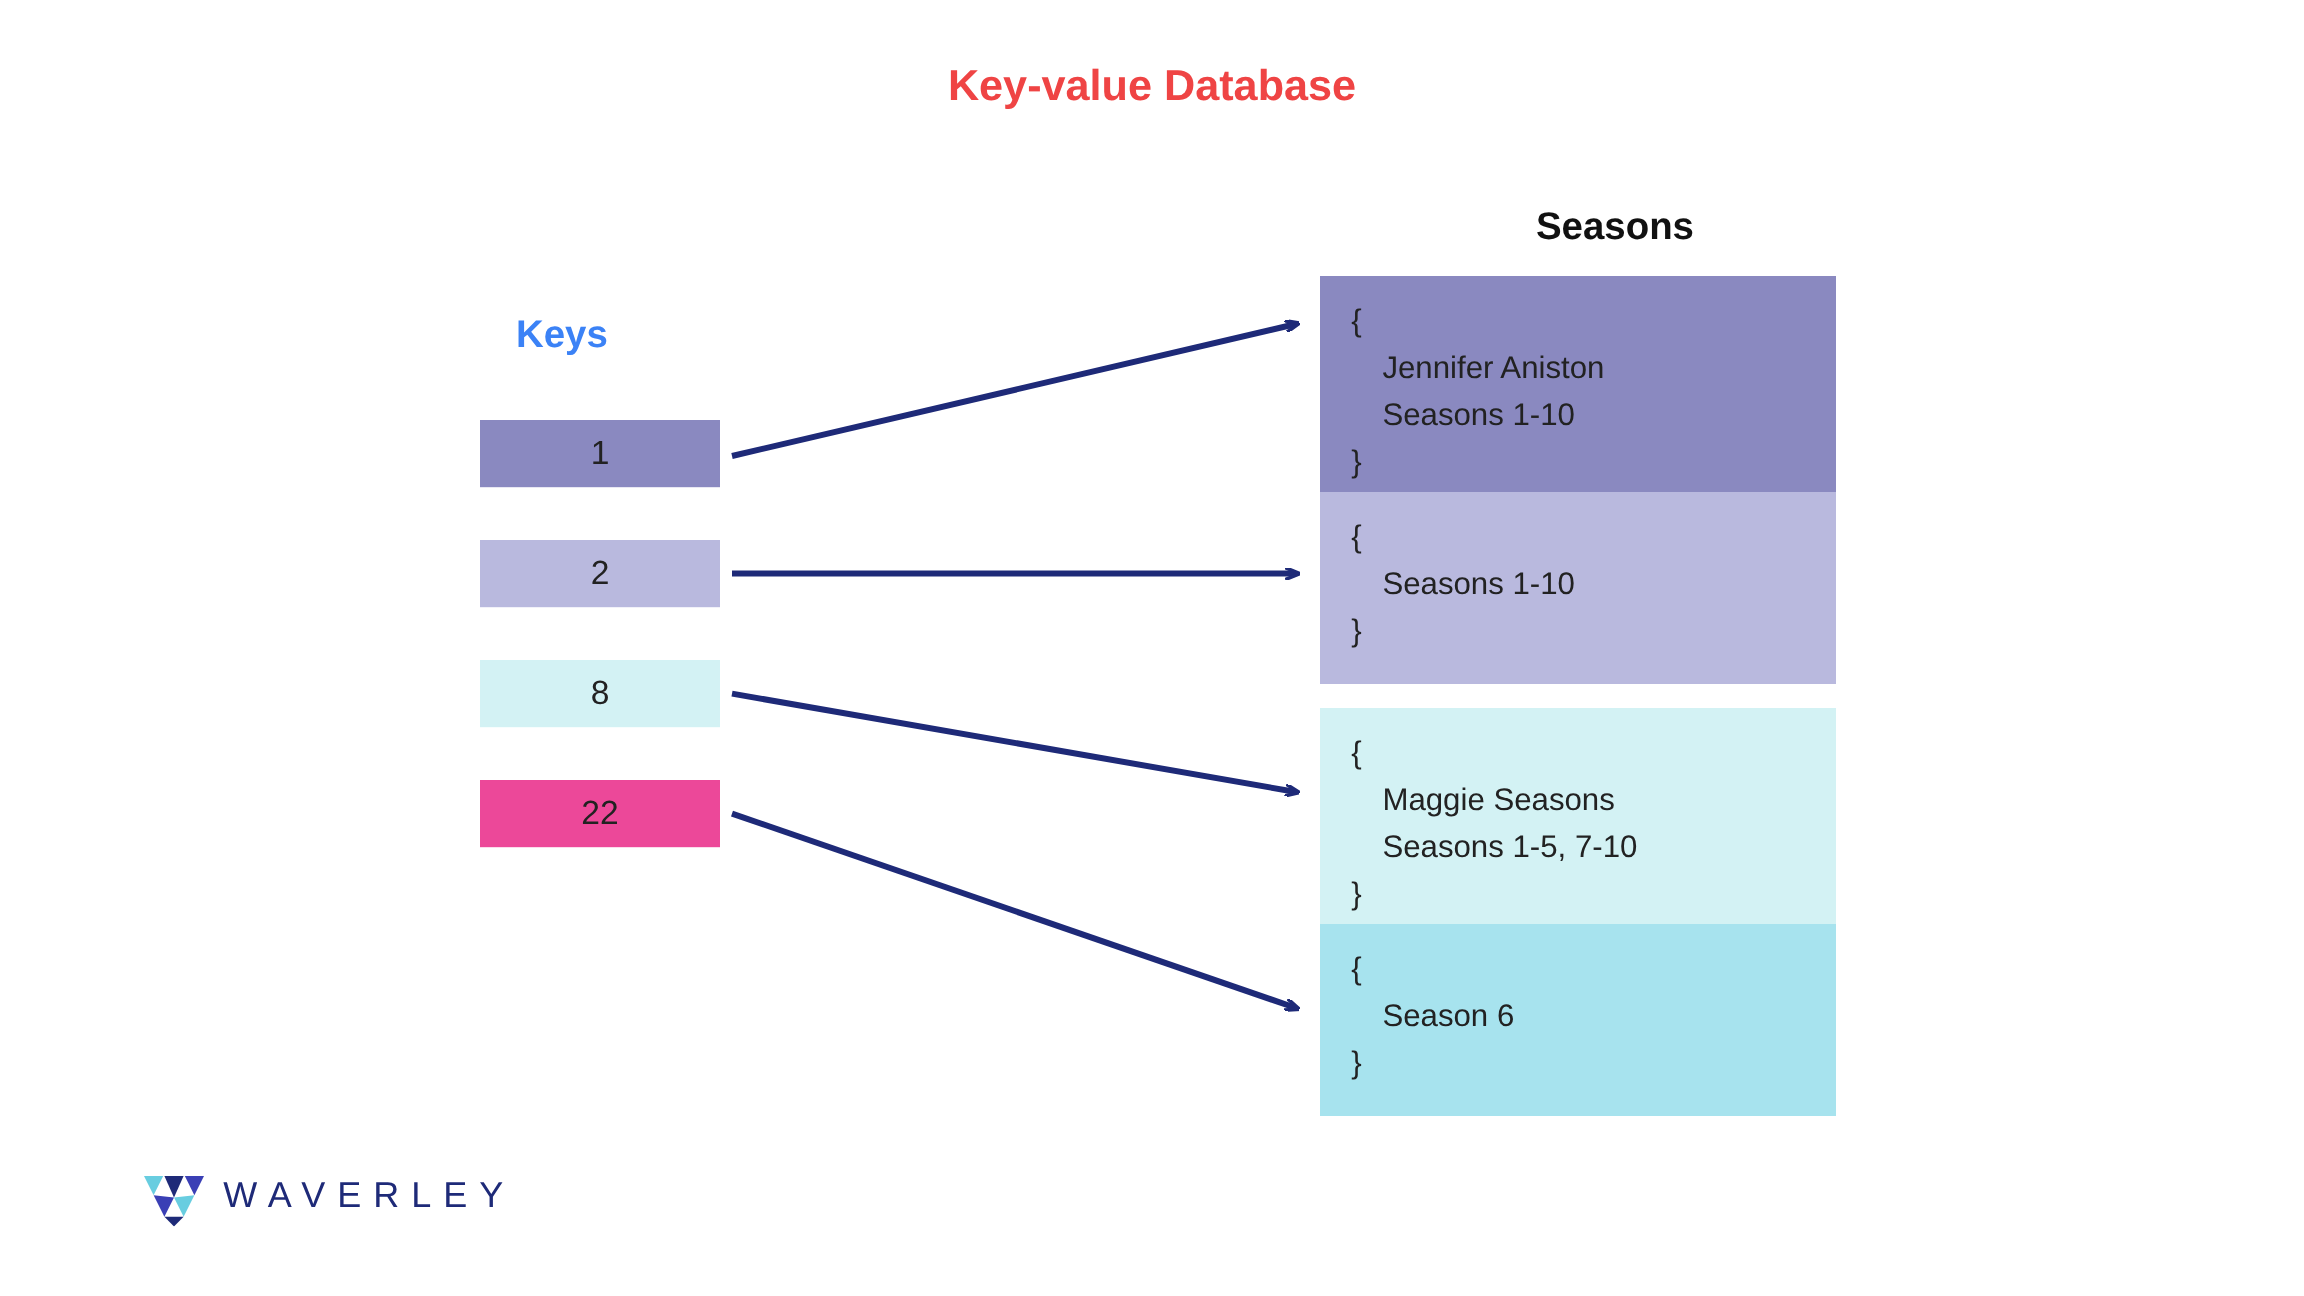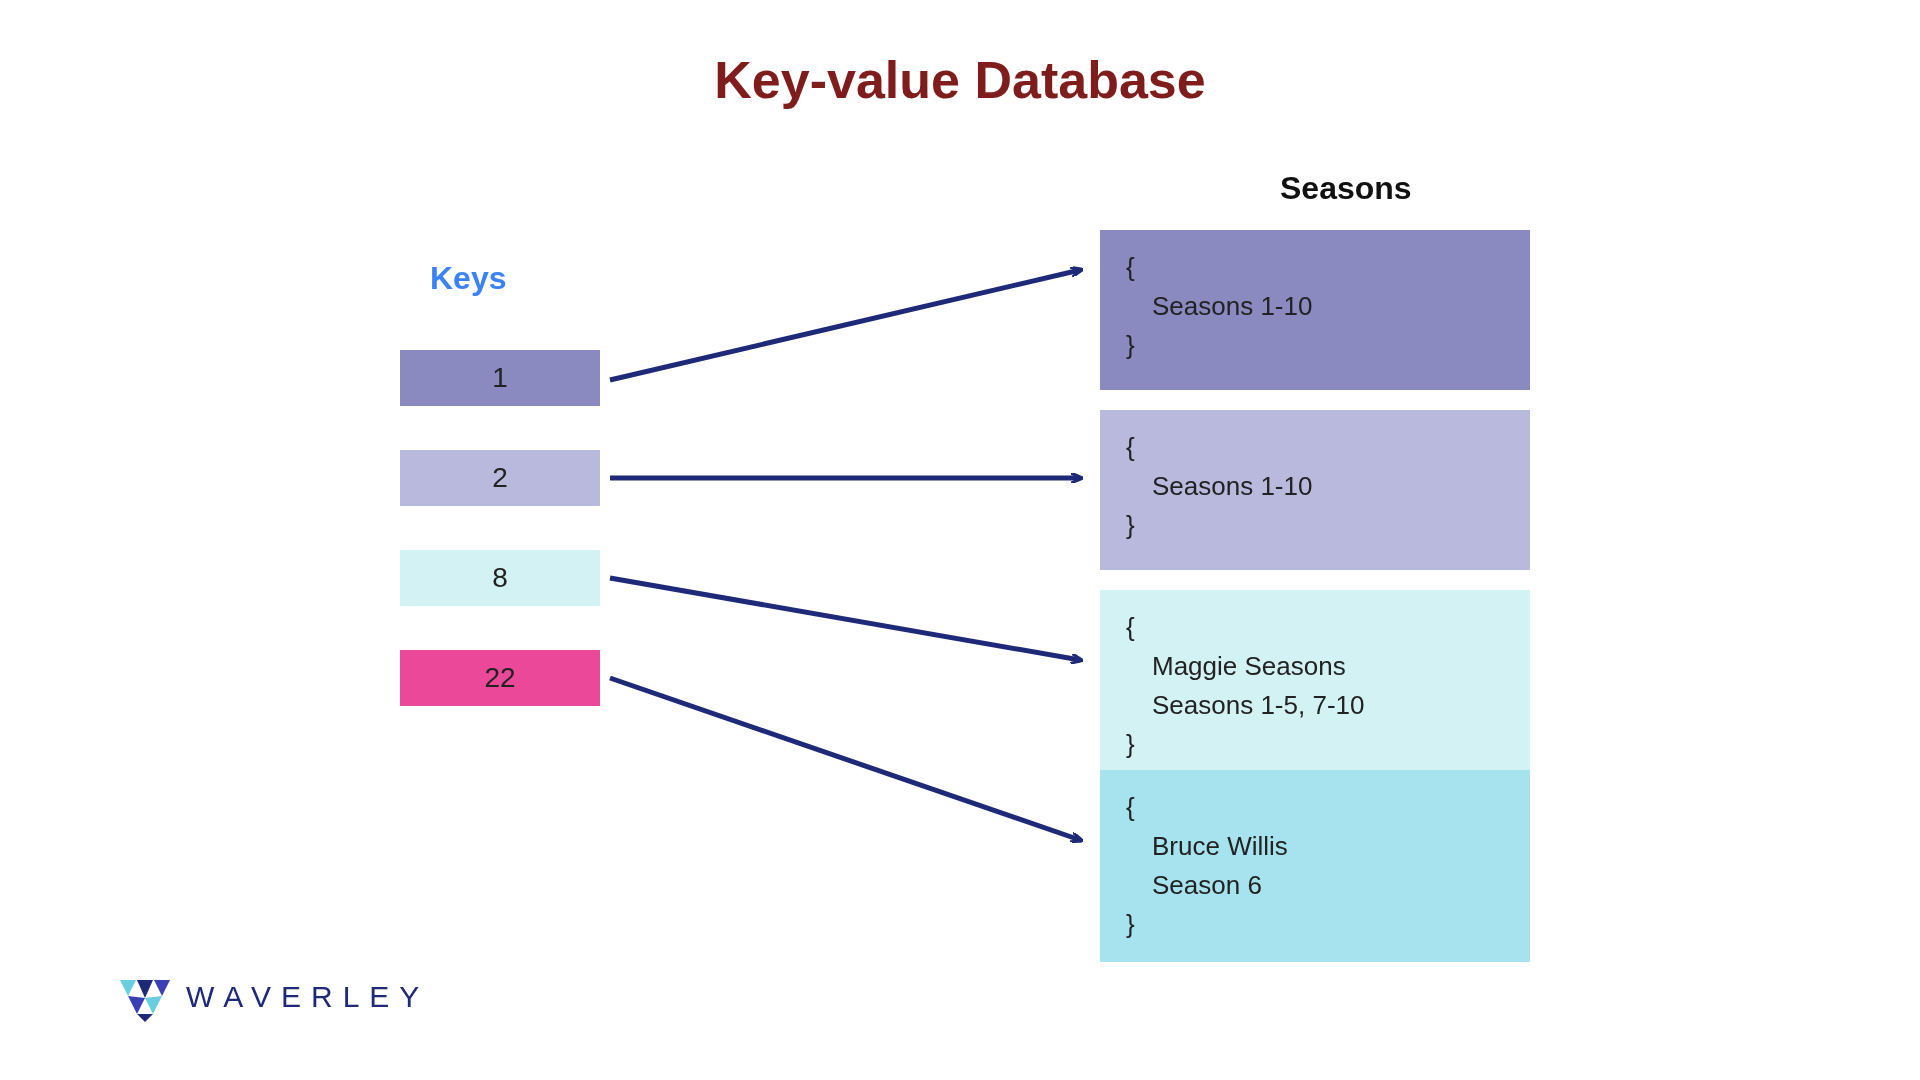--- a/index.html
+++ b/index.html
@@ -10,23 +10,23 @@
     font-family: -apple-system, BlinkMacSystemFont, "Segoe UI", Arial, sans-serif;
     position: relative;
     overflow: hidden;
   }
   .title {
     position: absolute;
     top: 50px;
     left: 0;
     width: 100%;
     text-align: center;
-    font-size: 52px;
+    font-size: 36px;
     font-weight: 600;
-    color: #7f1d1d;
+    color: #ef4444;
   }
   .keys-header {
     position: absolute;
     left: 430px;
     top: 260px;
     font-size: 32px;
     font-weight: 700;
     color: #3b82f6;
   }
   .values-header {
@@ -103,37 +103,37 @@
     <div class="key-box" style="left: 400px; top: 550px; background: rgb(211, 242, 244);">
       <span>8</span>
     </div>
     <div class="key-box" style="left: 400px; top: 650px; background: #ec4899;">
       <span>22</span>
     </div>
   </div>
 <div id="values-container">
     <div class="value-box" style="left: 1100px; top: 230px; min-height: 160px; background: rgb(138, 137, 192);">
       <span class="brace">{</span>
+      <span class="line">Jennifer Aniston</span>
       <span class="line">Seasons 1-10</span>
       <span class="brace">}</span>
     </div>
     <div class="value-box" style="left: 1100px; top: 410px; min-height: 160px; background: rgb(185, 185, 222);">
       <span class="brace">{</span>
       <span class="line">Seasons 1-10</span>
       <span class="brace">}</span>
     </div>
     <div class="value-box" style="left: 1100px; top: 590px; min-height: 160px; background: rgb(211, 242, 244);">
       <span class="brace">{</span>
       <span class="line">Maggie Seasons</span>
       <span class="line">Seasons 1-5, 7-10</span>
       <span class="brace">}</span>
     </div>
     <div class="value-box" style="left: 1100px; top: 770px; min-height: 160px; background: rgb(167, 227, 238);">
       <span class="brace">{</span>
-      <span class="line">Bruce Willis</span>
       <span class="line">Season 6</span>
       <span class="brace">}</span>
     </div>
   </div>
 
 <svg class="svg-layer" id="arrows-svg">
   <defs>
     <marker id="arrowhead" markerWidth="12" markerHeight="10" refX="9" refY="5" orient="auto" markerUnits="userSpaceOnUse">
       <path d="M0,0 L12,5 L0,10" fill="none" stroke="#1e2a78" stroke-width="3"></path>
     </marker>

